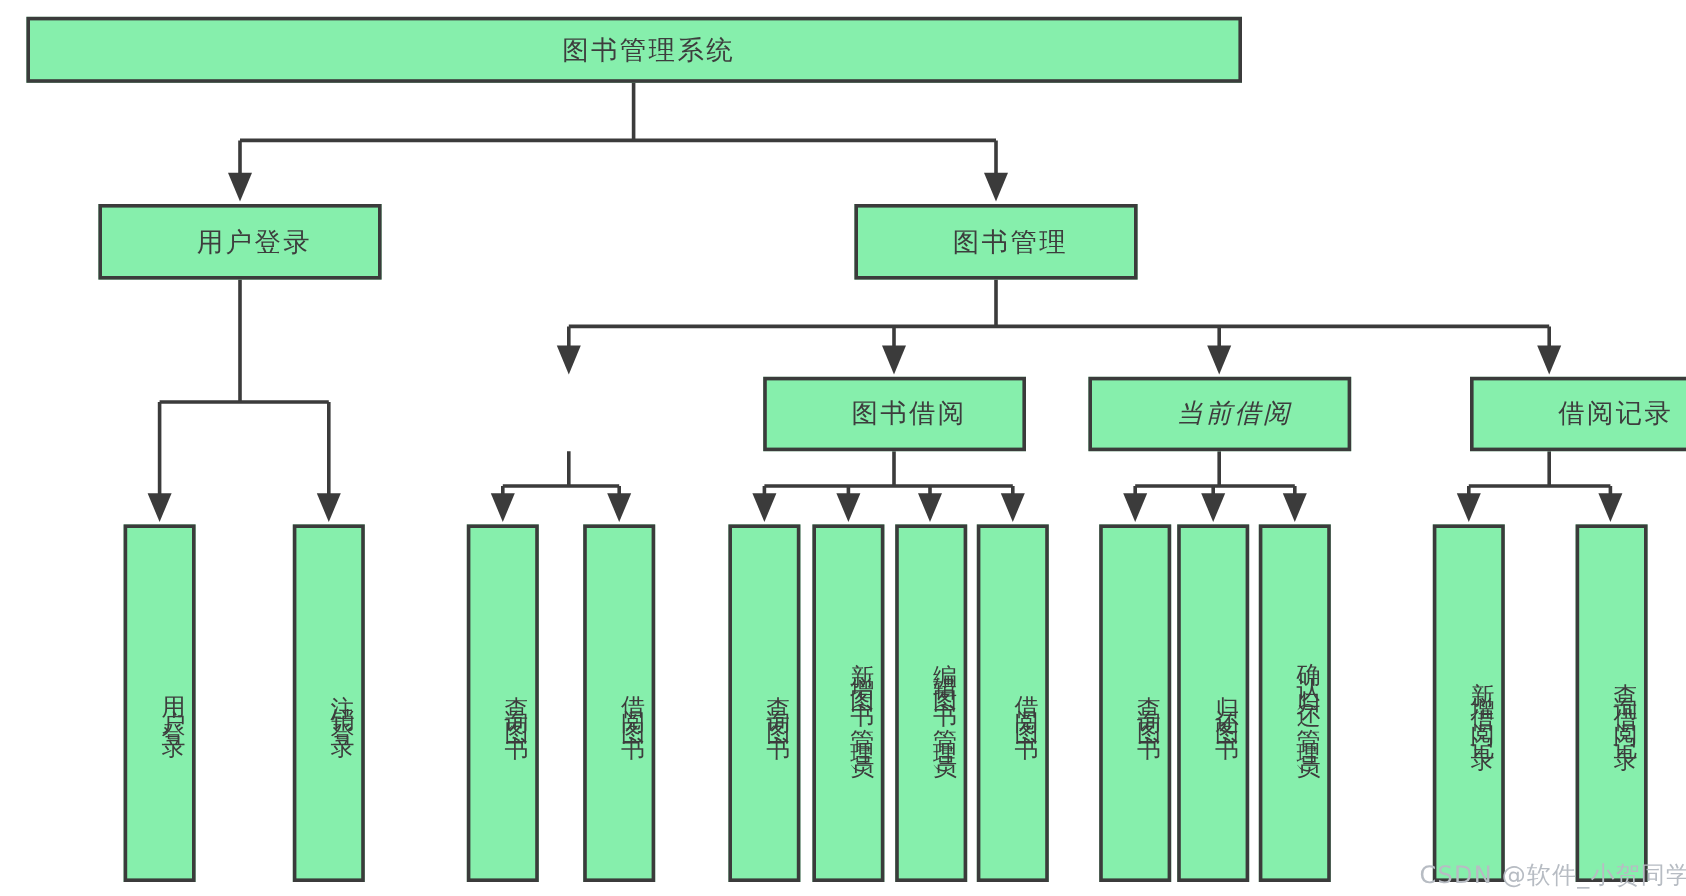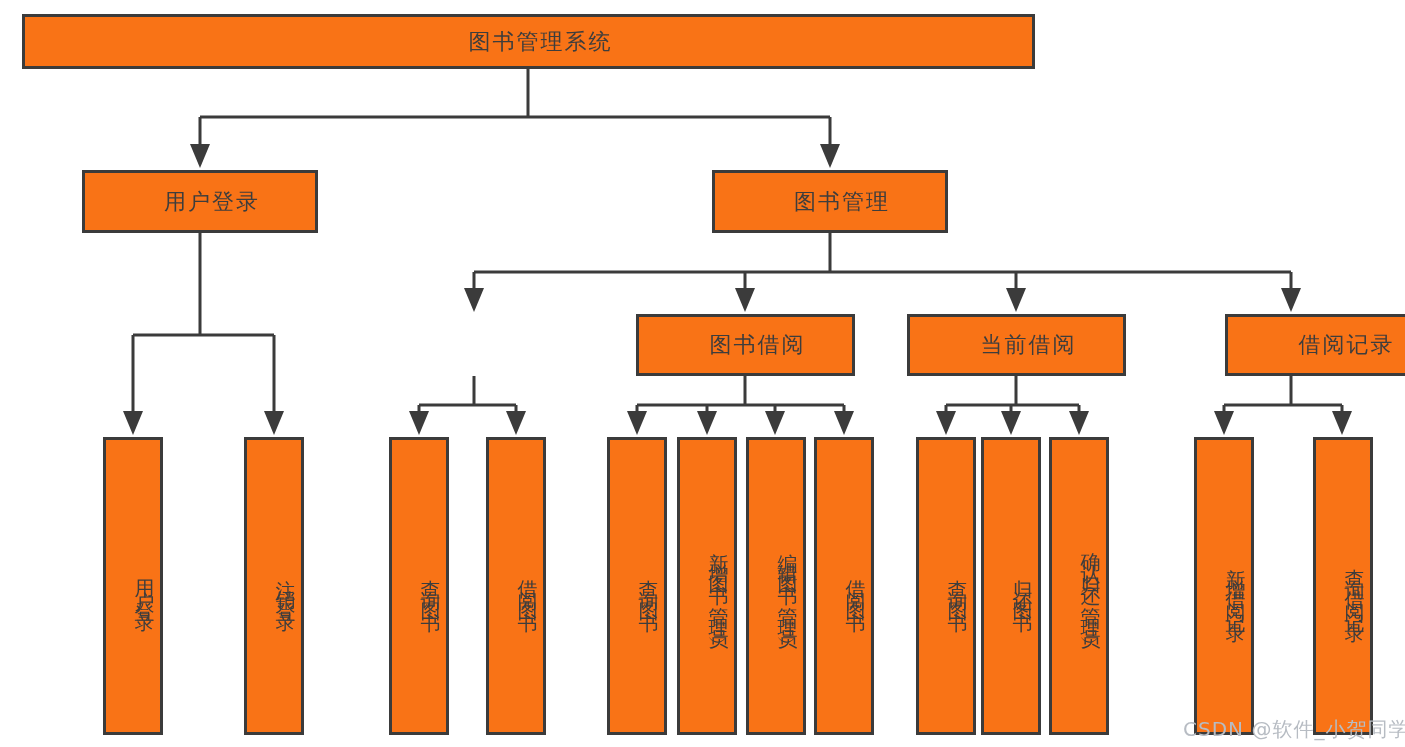--- a/index.html
+++ b/index.html
@@ -14,21 +14,21 @@
     width:1405px;height:747px;
     background:var(--background);
     font-family:"DejaVu Sans","Liberation Sans",sans-serif;
     overflow:hidden;
   }
   .connectors{position:absolute;left:0;top:0;width:1405px;height:747px;}
   .node{
     position:absolute;
     box-sizing:border-box;
     border:3px solid var(--line);
-    background:#f97316;
+    background:#86efac;
     display:flex;align-items:center;justify-content:center;
     color:var(--text);
     font-size:22px;
     letter-spacing:2px;
     text-align:center;
     z-index:2;
     padding-left:24px;
   }
   .leaf{font-size:20px;letter-spacing:0;}
   .leaf .vtext{
@@ -100,21 +100,21 @@
   <div class="node" style="left:82px;top:170px;width:236px;height:63px;">
     <span>用户登录</span>
   </div>
   <div class="node" style="left:712px;top:170px;width:236px;height:63px;text-align:right;">
     <span>图书管理</span>
   </div>
 
   <div class="node" style="left:636px;top:314px;width:219px;height:62px;justify-content:center;">
     <span>图书借阅</span>
   </div>
-  <div class="node" style="left:907px;top:314px;width:219px;height:62px;">
+  <div class="node" style="left:907px;top:314px;width:219px;height:62px;font-style:italic;">
     <span>当前借阅</span>
   </div>
   <div class="node" style="left:1182px;top:314px;width:219px;height:62px;margin-left:43px;">
     <span>借阅记录</span>
   </div>
 
   <div class="node leaf" style="left:103px;top:437px;width:60px;height:298px;">
     <span class="vtext">用户登录</span>
   </div>
   <div class="node leaf" style="left:244px;top:437px;width:60px;height:298px;">

